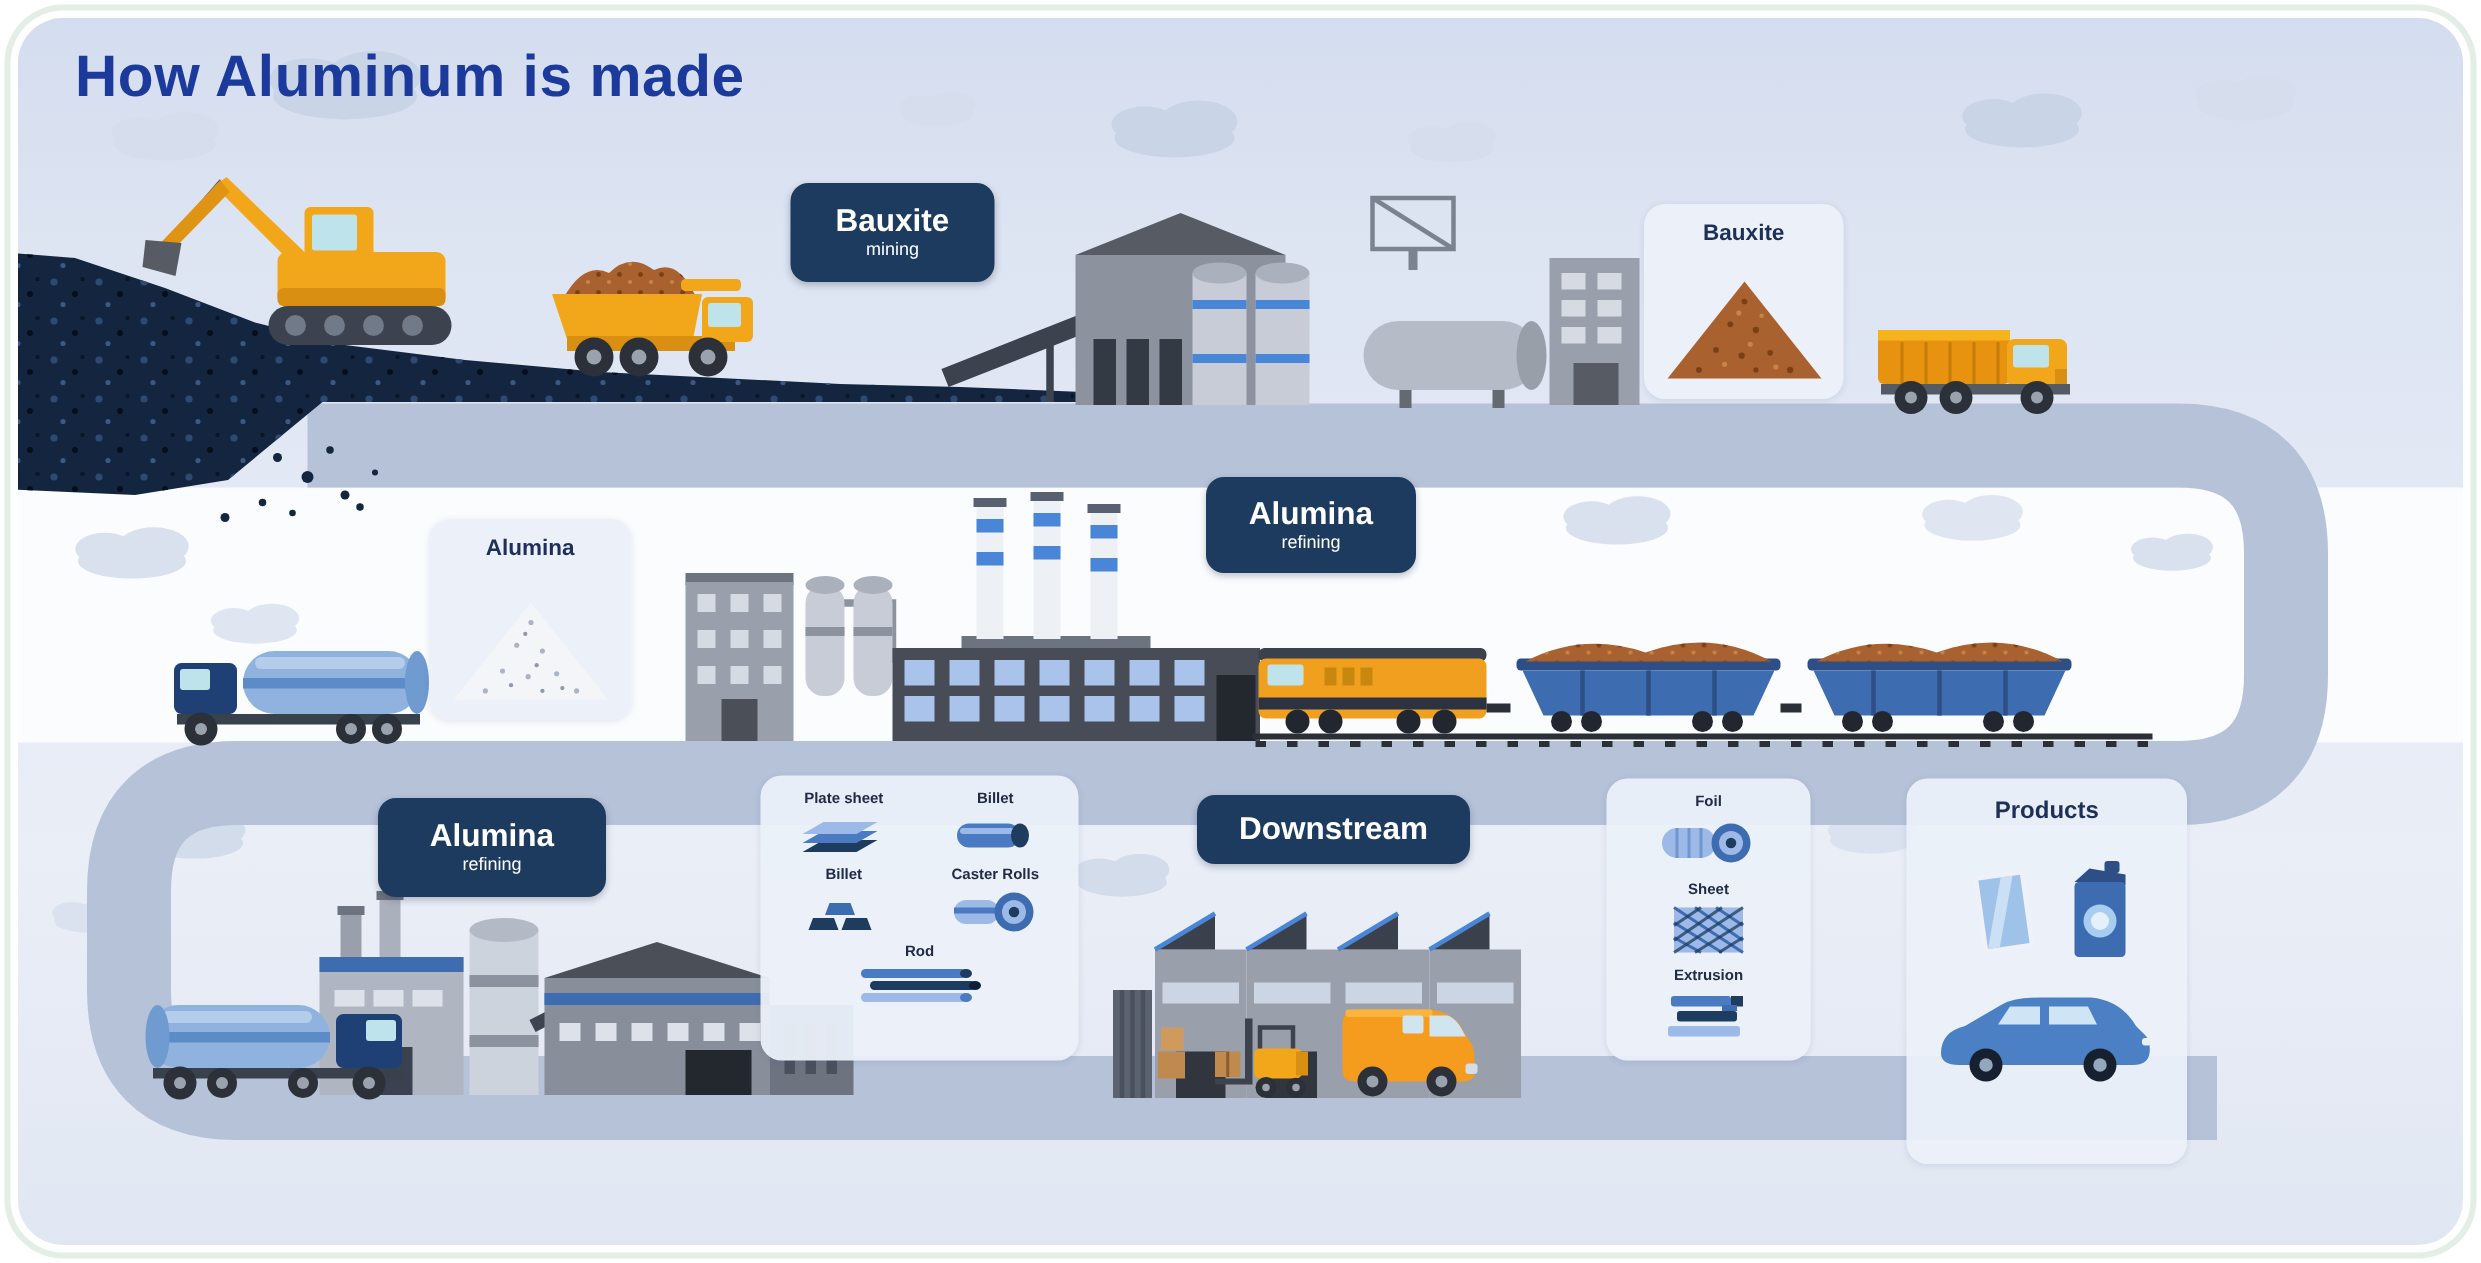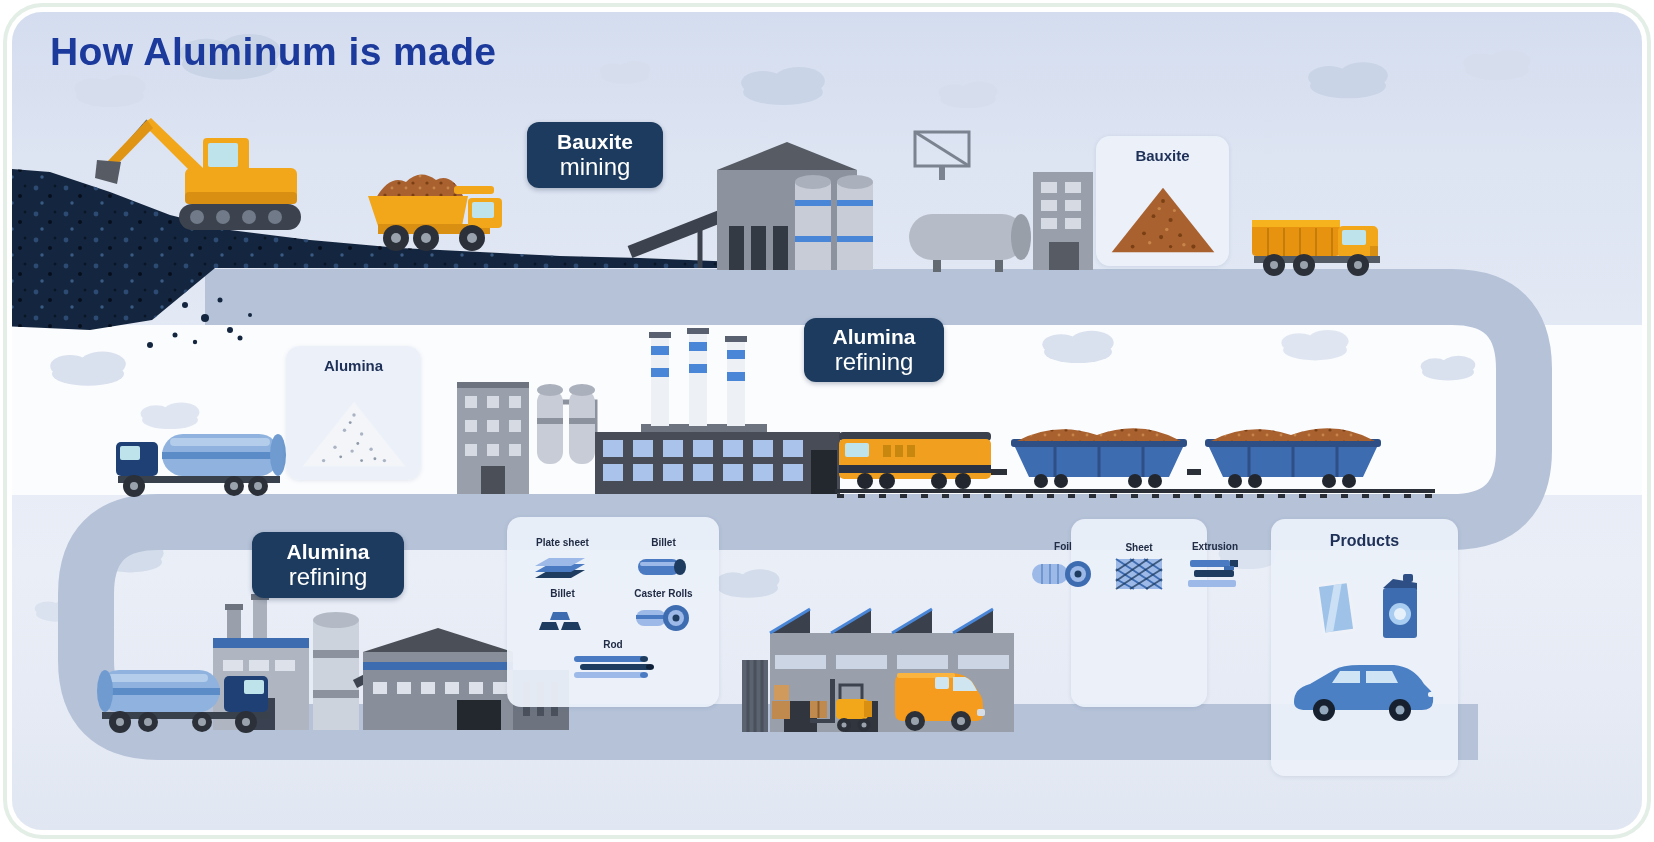--- a/index.html
+++ b/index.html
@@ -6,29 +6,29 @@
   html,body { width:1654px; height:842px; background:#ffffff; font-family:"Liberation Sans", sans-serif; overflow:hidden; }
   .canvas { position:absolute; inset:12px; border-radius:30px; overflow:hidden;
             background:linear-gradient(180deg,#d4ddef 0%,#dde4f2 18%,#e4eaf5 45%,#eaeef7 68%,#e1e7f2 100%);
             box-shadow:0 0 0 5px #ffffff, 0 0 0 9px #e3eee6; }
   .scene { position:absolute; left:-12px; top:-12px; width:1462px; height:842px; }
   .bgsvg { position:absolute; left:0; top:0; }
   .title { position:absolute; left:50px; top:30px; font-size:39px; font-weight:bold; color:#1c3a9c; letter-spacing:.4px; }
   .badge { position:absolute; background:#1c3b5e; color:#fff; border-radius:12px; display:flex; flex-direction:column;
            align-items:center; justify-content:center; text-align:center; box-shadow:0 2px 5px rgba(20,40,70,.28); }
   .badge .l1 { font-weight:bold; font-size:21px; line-height:1.15; }
-  .badge .l2 { font-size:24px; line-height:1.1; }
+  .badge .l2 { font-size:12px; line-height:1.1; }
   .mcard { position:absolute; background:rgba(235,240,249,.95); border-radius:14px; display:flex; flex-direction:column; align-items:center; box-shadow:0 1px 4px rgba(60,80,120,.12); }
   .mlabel { font-weight:bold; font-size:15px; color:#1e3058; margin-top:11px; }
   .pileholder { margin-top:auto; margin-bottom:8px; }
-  .pgrid { display:grid; grid-template-columns:1fr 1fr; gap:4px 6px; padding:20px 8px; width:100%; }
+  .pgrid { display:grid; grid-template-columns:1fr 1fr; gap:4px 6px; padding:10px 8px; width:100%; }
   .pcell { display:flex; flex-direction:column; align-items:center; }
   .pcell.full { grid-column:1 / 3; }
   .plabel { font-size:10px; font-weight:bold; color:#202c45; margin-bottom:2px; }
-  .pcol { display:flex; flex-direction:row; align-items:center; gap:6px; padding:22px 6px; }
+  .pcol { display:flex; flex-direction:column; align-items:center; gap:6px; padding:10px 6px; }
   .prodtitle { font-weight:bold; font-size:16px; color:#1e3058; margin:13px 0 24px; }
   .prodrow { display:flex; gap:14px; align-items:flex-end; }
   .carrow { margin-top:12px; }
 </style>
 </head>
 <body>
 
 <div class="canvas">
  <div class="scene">
 
@@ -398,20 +398,23 @@
     <span class="l2">mining</span>
   </div>
   <div class="badge" style="left:804px; top:318px; width:140px; height:64px;">
     <span class="l1">Alumina</span>
     <span class="l2">refining</span>
   </div>
   <div class="badge" style="left:252px; top:532px; width:152px; height:66px;">
     <span class="l1">Alumina</span>
     <span class="l2">refining</span>
   </div>
+  <div class="badge" style="left:798px; top:530px; width:182px; height:46px;">
+    <span class="l1">Downstream</span>
+  </div>
 
   <div class="mcard" style="left:1096px; top:136px; width:133px; height:130px;">
     <div class="mlabel">Bauxite</div>
     <svg class="pileholder" width="112" height="76" viewBox="0 0 116 80">
       <polygon points="58,6 112,74 4,74" fill="#a8612f"></polygon>
       <g fill="#7a4014">
         <circle cx="58" cy="20" r="2"></circle>
             <circle cx="48" cy="36" r="2"></circle>
             <circle cx="66" cy="40" r="2.2"></circle>
             <circle cx="38" cy="54" r="2"></circle>

